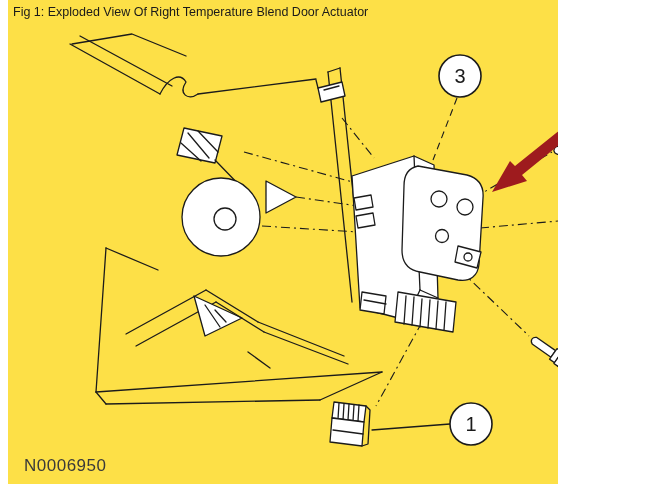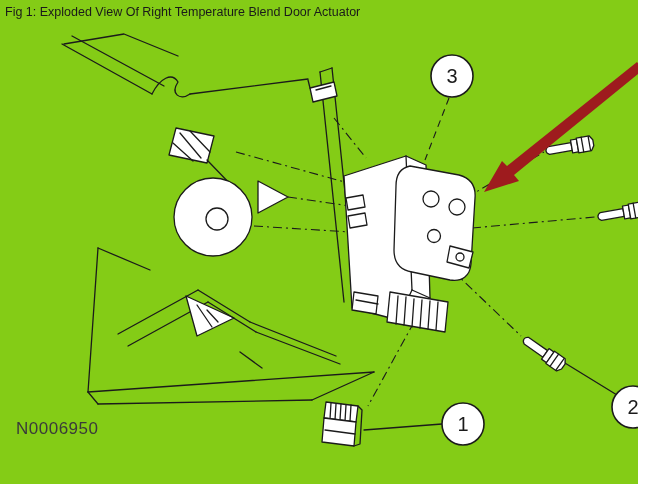--- a/index.html
+++ b/index.html
@@ -1,19 +1,19 @@
 <!DOCTYPE html>
 <html><head>
 <meta charset="utf-8">
 <style>
   html,body{margin:0;padding:0;background:#ffffff;}
-  #page{position:relative;width:638px;height:484px;background:#84cc16;overflow:hidden;
-        font-family:"Liberation Sans", sans-serif;}
+  #page{position:relative;width:550px;height:484px;background:#fde047;overflow:hidden;
+        font-family:"Liberation Sans", sans-serif;margin-left:8px;}
   .caption{position:absolute;left:5px;top:5px;font-size:12.5px;color:#1a1a1a;}
-  .partnum{position:absolute;left:16px;top:419px;font-size:17px;color:#3a3a3a;letter-spacing:.5px;}
+  .partnum{position:absolute;left:16px;top:456px;font-size:17px;color:#3a3a3a;letter-spacing:.5px;}
   svg{position:absolute;left:0;top:0;}
   .ln{stroke:#1b1b1b;stroke-width:1.3;fill:none;stroke-linecap:round;stroke-linejoin:round;}
   .lnf{stroke:#1b1b1b;stroke-width:1.3;fill:#ffffff;stroke-linejoin:round;}
   .dd{stroke:#1b1b1b;stroke-width:1.1;fill:none;stroke-dasharray:9 4 2 4;}
   .dash{stroke:#1b1b1b;stroke-width:1.1;fill:none;stroke-dasharray:7 5;}
   .callout-circle{fill:#ffffff;stroke:#1b1b1b;stroke-width:1.6;}
   .callout-label{font-family:"Liberation Sans",sans-serif;font-size:20px;fill:#1b1b1b;
                  text-anchor:middle;dominant-baseline:central;}
 </style>
 </head>

